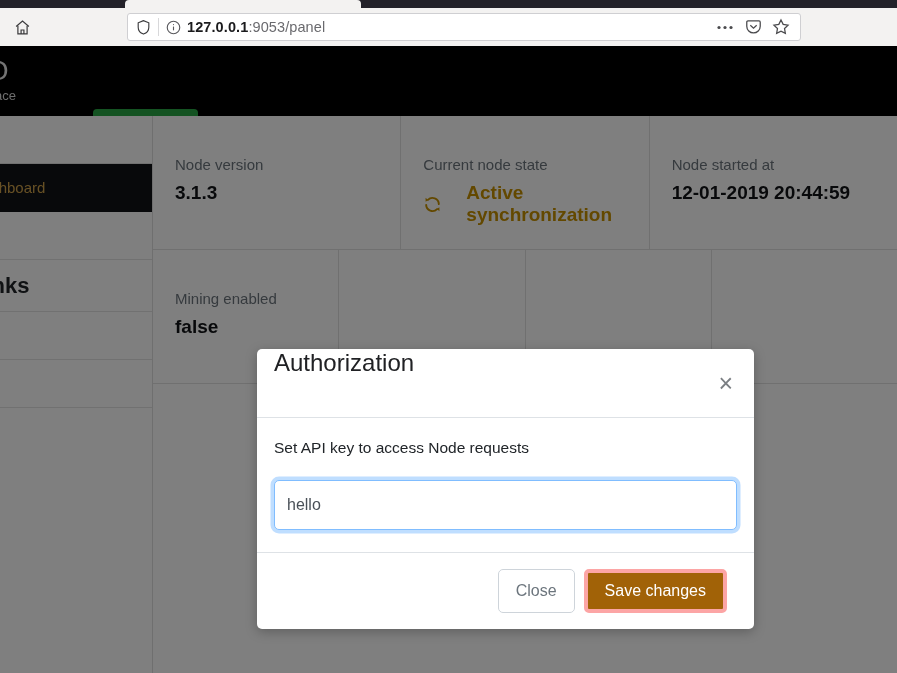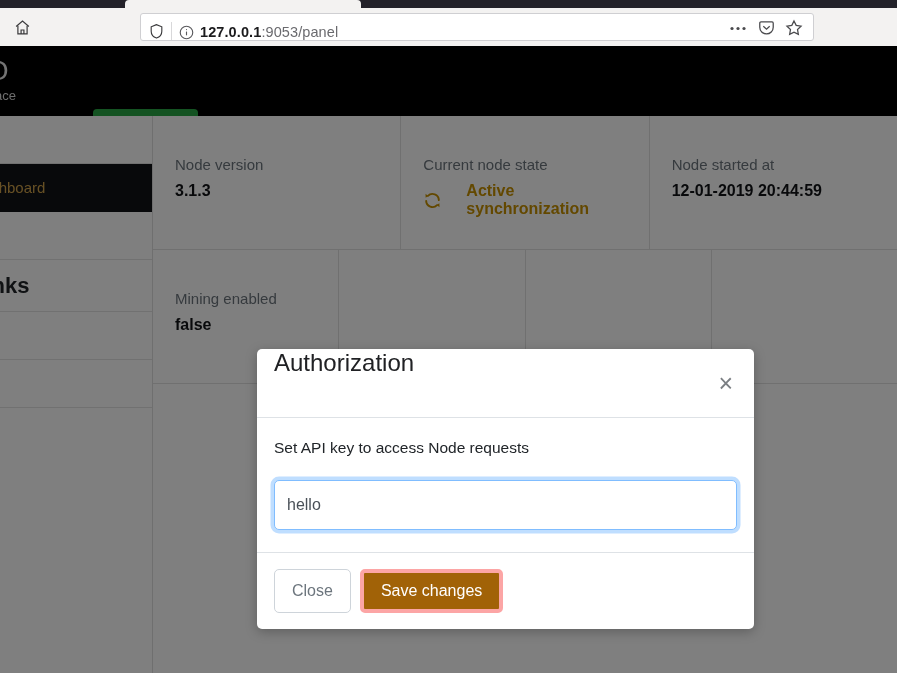--- a/index.html
+++ b/index.html
@@ -26,23 +26,23 @@
   .navbar {
     position: absolute; left: 0; top: 8px; width: 897px; height: 38px;
     background: #f3f2f1;
   }
   .home-btn {
     position: absolute; left: 7px; top: 4px; width: 30px; height: 30px;
     display: flex; align-items: center; justify-content: center;
     border-radius: 3px;
   }
   .urlbar {
-    position: absolute; left: 140px; top: 5px; width: 674px; height: 28px;
+    position: absolute; left: 127px; top: 5px; width: 674px; height: 28px;
     background: #ffffff; border: 1px solid #cfcfd2; border-radius: 3px;
-    display: flex; align-items: flex-end;
+    display: flex; align-items: center;
   }
   .urlbar .shield { width: 30px; display: flex; align-items: center; justify-content: center; }
   .urlbar .vsep { width: 1px; height: 18px; background: #d8d8da; }
   .urlbar .infoi { width: 28px; display: flex; align-items: center; justify-content: center; }
   .urlbar .url {
     flex: 1; font-size: 14.5px; color: #6a6a6e; letter-spacing: .1px;
     white-space: nowrap; overflow: hidden;
   }
   .urlbar .url .host { color: #1b1b1d; font-weight: bold; }
   .urlbar .actions { display: flex; align-items: center; gap: 2px; padding-right: 6px; }
@@ -101,21 +101,21 @@
     position: absolute; left: 153px; top: 0; right: 0; height: 557px;
   }
   .card-row { display: flex; height: 134px; }
   .card {
     flex: 1 1 0; min-width: 0;
     border-right: 1px solid #e1e1e1; border-bottom: 1px solid #e1e1e1;
     padding: 40px 22px 0 22px;
   }
   .card:last-child { border-right: none; }
   .card .label { font-size: 15px; color: #6c757d; margin-bottom: 9px; }
-  .card .value { font-size: 16px; font-weight: bold; color: #111316; }
+  .card .value { font-size: 19px; font-weight: bold; color: #111316; }
   .card .value.sync { color: #c79100; display: flex; align-items: center; gap: 24px; font-weight: bold; }
   .card .value.hash { font-size: 19px; line-height: 1.5; word-break: break-all; }
   .sync-icon { flex: none; width: 19px; height: 19px; }
 
   
   .overlay {
     position: absolute; left: 0; top: 46px; width: 897px; height: 627px;
     background: rgba(0,0,0,.5);
   }
   .modal {
@@ -138,22 +138,22 @@
   .modal-body { padding: 21px 17px 22px 17px; }
   .modal-desc { font-size: 15.5px; color: #212529; margin: 0 0 23px 0; }
   .api-input {
     display: block; width: 100%; height: 50px;
     padding: 6px 12px; font-size: 16px; color: #495057;
     font-family: "Liberation Sans", sans-serif;
     background: #ffffff; border: 1px solid #80bdff; border-radius: 5px;
     outline: none; box-shadow: 0 0 0 3.5px rgba(0,123,255,.25);
   }
   .modal-foot {
-    border-top: 1px solid #dee2e6; padding: 16px 17px;
-    display: flex; gap: 9px;
+    border-top: 1px solid #dee2e6; padding: 16px 27px;
+    display: flex; justify-content: flex-end; gap: 9px;
   }
   .btn {
     font-size: 16px; font-family: "Liberation Sans", sans-serif;
     border-radius: 5px; cursor: pointer; padding: 9px 17px;
   }
   .btn-secondary { background: #ffffff; color: #6c757d; border: 1px solid #ced4da; }
   .btn-primary { background: #a16207; color: #ffffff; border: 4px solid #fca5a5; }
 </style>
 </head>
 <body>

